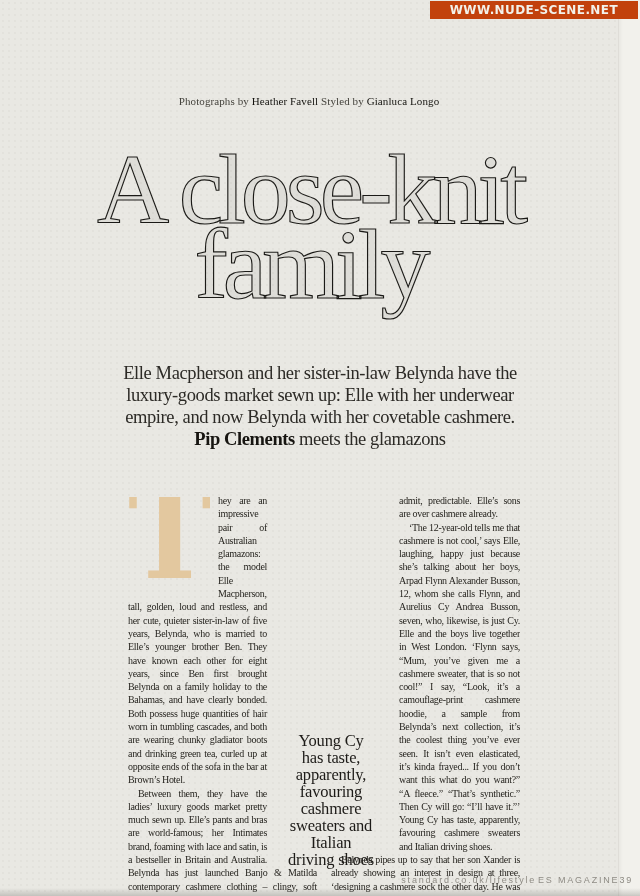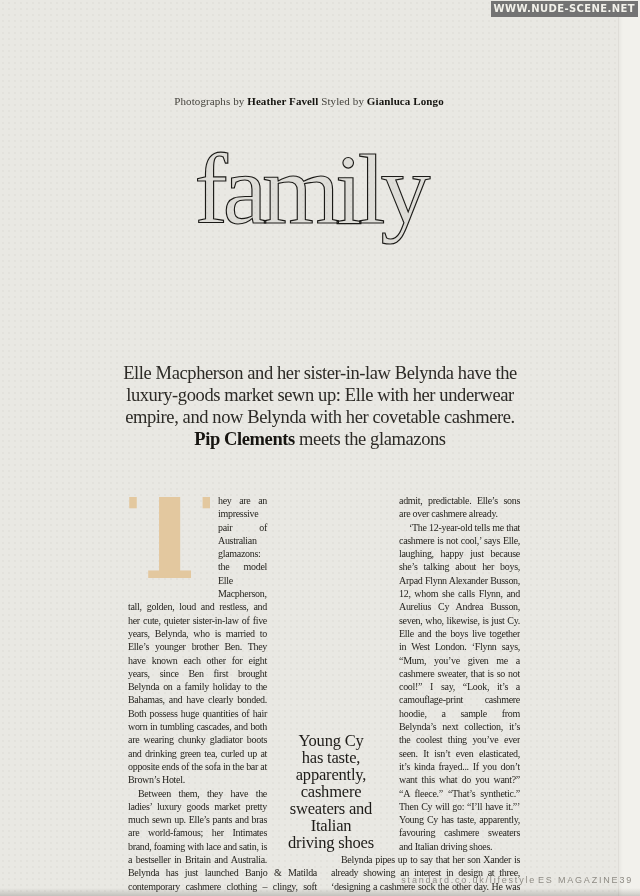--- a/index.html
+++ b/index.html
@@ -18,30 +18,30 @@
     background:#f2f1ec;
     border-left:1px solid rgba(90,85,75,0.12);
     box-shadow:inset 2px 0 3px rgba(0,0,0,0.04);
   }
   .page-edge-bottom{
     position:absolute;left:0;right:0;bottom:0;height:8px;
     background:linear-gradient(to bottom, rgba(0,0,0,0) 0%, rgba(60,58,52,0.22) 100%);
   }
   .watermark{
     position:absolute;top:1px;right:2px;z-index:5;
-    background:#737373;color:#f2f1ea;
+    background:#c2410c;color:#f2f1ea;
     font-family:"DejaVu Sans", sans-serif;
-    font-size:10px;font-weight:bold;letter-spacing:0.4px;
-    padding:1px 3px;line-height:1.35;
+    font-size:12px;font-weight:bold;letter-spacing:0.4px;
+    padding:1px 20px;line-height:1.35;
   }
   .credits{
     position:absolute;top:95px;left:0;width:618px;text-align:center;
     font-size:11px;color:#45433d;letter-spacing:0.1px;
   }
-  .credits .name{font-weight:bold;color:#14130f;}
+  .credits .name{font-weight:normal;color:#14130f;}
   .headline{
     position:absolute;top:152px;left:0;width:620px;text-align:center;
     font-family:"Liberation Serif", serif;font-weight:normal;
     font-size:100px;line-height:75px;letter-spacing:-5px;
     color:#1b1a17;
   }
   @supports (-webkit-text-stroke:1px black){
     .headline{
       -webkit-text-fill-color:rgba(27,26,23,0.05);
       -webkit-text-stroke:1.15px #1b1a17;
@@ -98,20 +98,21 @@
 
 <div class="watermark">
   <span>WWW.NUDE-SCENE.NET</span>
 </div>
 
 <div class="credits">
   <span>Photographs by </span><span class="name">Heather Favell</span><span> Styled by </span><span class="name">Gianluca Longo</span>
 </div>
 
 <div class="headline">
+  <div>A close-knit</div>
   <div>family</div>
 </div>
 
 <div class="standfirst">
   <div>Elle Macpherson and her sister-in-law Belynda have the</div>
   <div>luxury-goods market sewn up: Elle with her underwear</div>
   <div>empire, and now Belynda with her covetable cashmere.</div>
   <div><span class="byline-author">Pip Clements</span><span> meets the glamazons</span></div>
 </div>
 
@@ -128,20 +129,21 @@
     <p><span>admit, predictable. Elle’s sons are over cashmere already.</span></p>
     <p class="indent"><span>‘The 12-year-old tells me that cashmere is not cool,’ says Elle, laughing, happy just because she’s talking about her boys, Arpad Flynn Alexander Busson, 12, whom she calls Flynn, and Aurelius Cy Andrea Busson, seven, who, likewise, is just Cy. Elle and the boys live together in West London. ‘Flynn says, “Mum, you’ve given me a cashmere sweater, that is so not cool!” I say, “Look, it’s a camouflage-print cashmere hoodie, a sample from Belynda’s next collection, it’s the coolest thing you’ve ever seen. It isn’t even elasticated, it’s kinda frayed... If you don’t want this what do you want?” “A fleece.” “That’s synthetic.” Then Cy will go: “I’ll have it.”’ Young Cy has taste, apparently, favouring cashmere sweaters and Italian driving shoes.</span></p>
     <p class="indent"><span>Belynda pipes up to say that her son Xander is already showing an interest in design at three, ‘designing a cashmere sock the other day. He was colouring in the stripes. I work a lot from home and he sits under the desk while I’m designing.’ Xander, it turns out, had a lucky escape. ‘When I was pregnant, Elle thought I should name the baby Banjo,’</span></p>
   </div>
 </div>
 
 <div class="pullquote">
   <div>Young Cy</div>
   <div>has taste,</div>
   <div>apparently,</div>
+  <div>favouring</div>
   <div>cashmere</div>
   <div>sweaters and</div>
   <div>Italian</div>
   <div>driving shoes</div>
 </div>
 
 <div class="footer">
   <span>standard.co.uk/lifestyle</span><span class="mag">ES MAGAZINE</span><span class="pageno">39</span>
 </div>
 

